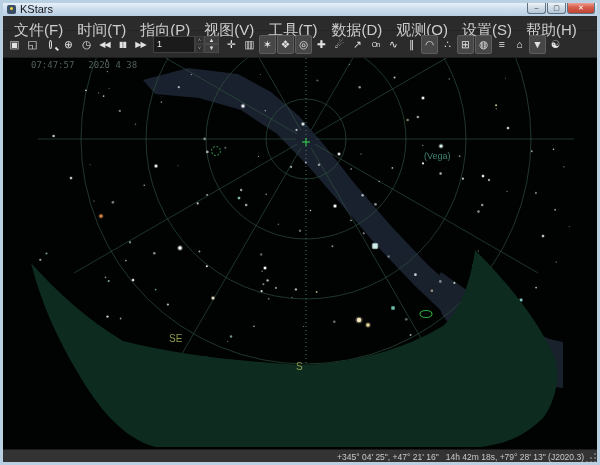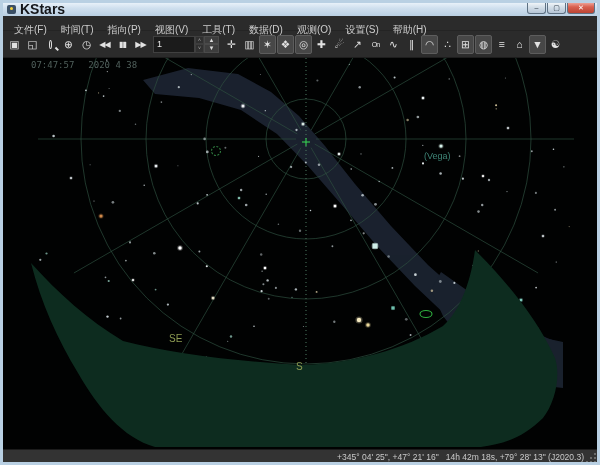--- a/index.html
+++ b/index.html
@@ -5,30 +5,30 @@
   html,body{margin:0;padding:0;background:#777;font-family:"Liberation Sans",sans-serif;}
   .window{position:relative;width:600px;height:465px;box-sizing:border-box;
     border:3px solid #b9d0e3;outline:1px solid #69829a;background:#2b2b2b;overflow:hidden;}
   
   .titlebar{height:13px;background:linear-gradient(#e8f1f9,#cfdfee 40%,#b9cfe2);
     display:flex;align-items:center;padding:0 4px;position:relative;}
   .appicon{width:9px;height:9px;border-radius:2px;background:#3a4f66;margin-right:4px;
     position:relative;flex:0 0 auto;}
   .appicon::after{content:"";position:absolute;left:3px;top:2px;width:3px;height:3px;
     background:#f4d03a;border-radius:50%;}
-  .title{font-size:14px;color:#14161a;line-height:13px;font-weight:bold;}
+  .title{font-size:11px;color:#14161a;line-height:13px;}
   .winbtns{position:absolute;top:-1px;right:2px;display:flex;gap:1px;}
   .winbtn{width:19px;height:12px;box-sizing:border-box;border:1px solid #5e7183;border-top:none;
     border-radius:0 0 3px 3px;background:linear-gradient(#f7fafc,#d4dfe9 45%,#b6c6d6);
     font-size:7px;line-height:11px;text-align:center;color:#2c3a47;padding:0;cursor:default;}
   .winbtn.close{width:28px;background:linear-gradient(#f2b0a5,#d8604f 45%,#bb4433);color:#fff;}
   
   .menubar{height:14px;background:#2b2b2b;display:flex;align-items:center;
     padding:0 4px;border-bottom:1px solid #242424;}
-  .menuitem{font-size:10px;color:#cdcdcd;padding:0 7px;line-height:14px;white-space:nowrap;margin-top:13px;}
+  .menuitem{font-size:15px;color:#cdcdcd;padding:0 7px;line-height:14px;white-space:nowrap;margin-top:13px;}
   
   .toolbar{height:26px;background:#2b2b2b;display:flex;align-items:center;
     padding:0 3px;border-bottom:1px solid #1d1d1d;gap:1px;}
   .tbtn{width:17px;height:19px;display:flex;align-items:center;justify-content:center;
     color:#e2e2e2;font-size:10.5px;border:1px solid transparent;border-radius:2px;
     background:transparent;box-sizing:border-box;flex:0 0 auto;}
   .tbtn.pressed{background:#474747;border-color:#5d5d5d;}
   .tbtn .g{pointer-events:none;white-space:nowrap;}
   .g.small{font-size:8px;letter-spacing:-1px;}
   .g.tiny{font-size:7px;letter-spacing:-1px;}

